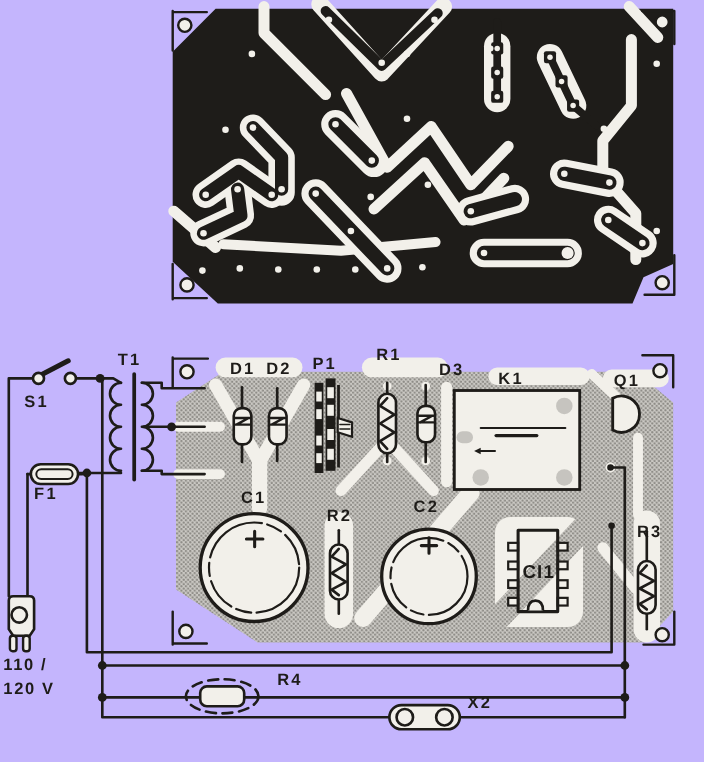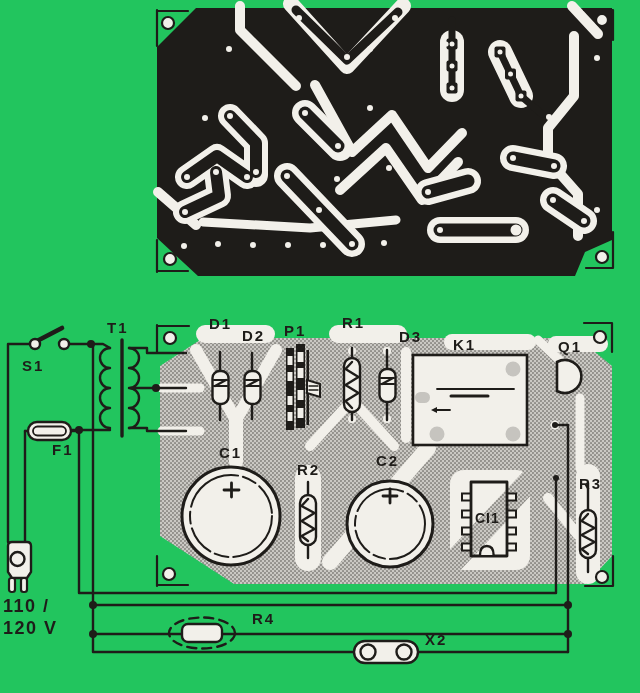--- a/index.html
+++ b/index.html
@@ -1,22 +1,22 @@
 <!DOCTYPE html>
 <html><head>
 <meta charset="utf-8">
 <style>
   html,body{margin:0;padding:0;background:#f2f0ea;}
-  .canvas{position:relative;width:640px;height:693px;background:#22c55e;overflow:hidden;
+  .canvas{position:relative;width:640px;height:693px;background:#c4b5fd;overflow:hidden;
           font-family:"Liberation Sans", sans-serif;}
   svg{position:absolute;left:0;top:0;}
   .lbl{position:absolute;font-weight:bold;color:#1e1c19;font-size:15px;letter-spacing:2px;
        white-space:pre;line-height:1;}
-  .lbl-sm{font-size:14px;letter-spacing:1px;}
-  .lbl-v{font-size:18px;letter-spacing:1.5px;}
+  .lbl-sm{font-size:17px;letter-spacing:1px;}
+  .lbl-v{font-size:15px;letter-spacing:1.5px;}
   
   .wht{stroke:#f2f0ea;fill:none;stroke-linecap:round;stroke-linejoin:round;}
   .blk{stroke:#1e1c19;fill:none;stroke-linecap:round;stroke-linejoin:round;}
   .cmp{stroke:#1e1c19;fill:#f2f0ea;}
   .hole{fill:#f2f0ea;stroke:none;}
   .dot{fill:#1e1c19;stroke:none;}
 </style>
 </head>
 <body>
 
@@ -334,22 +334,22 @@
 
   <g>
     <path class="blk" stroke-width="2.4" d="M 588,483 V 572"></path>
     <rect class="cmp" stroke-width="2.4" x="580" y="510" width="16" height="48" rx="8"></rect>
     <path class="blk" stroke-width="2.4" d="M 588,514 L 581.5,521 L 594.5,528 L 581.5,535 L 594.5,542 L 581.5,549 L 588,554"></path>
   </g>
 </svg>
 
 <div class="lbl" style="left:107px;top:320px">T1</div>
 <div class="lbl" style="left:22px;top:358px">S1</div>
-<div class="lbl" style="left:52px;top:442px">F1</div>
-<div class="lbl" style="left:209px;top:316px">D1</div>
+<div class="lbl" style="left:31px;top:442px">F1</div>
+<div class="lbl" style="left:209px;top:328px">D1</div>
 <div class="lbl" style="left:242px;top:328px">D2</div>
 <div class="lbl" style="left:284px;top:323px">P1</div>
 <div class="lbl" style="left:342px;top:315px">R1</div>
 <div class="lbl" style="left:399px;top:329px">D3</div>
 <div class="lbl" style="left:453px;top:337px">K1</div>
 <div class="lbl" style="left:558px;top:339px">Q1</div>
 <div class="lbl" style="left:219px;top:445px">C1</div>
 <div class="lbl" style="left:297px;top:462px">R2</div>
 <div class="lbl" style="left:376px;top:453px">C2</div>
 <div class="lbl lbl-sm" style="left:475px;top:511px">CI1</div>

